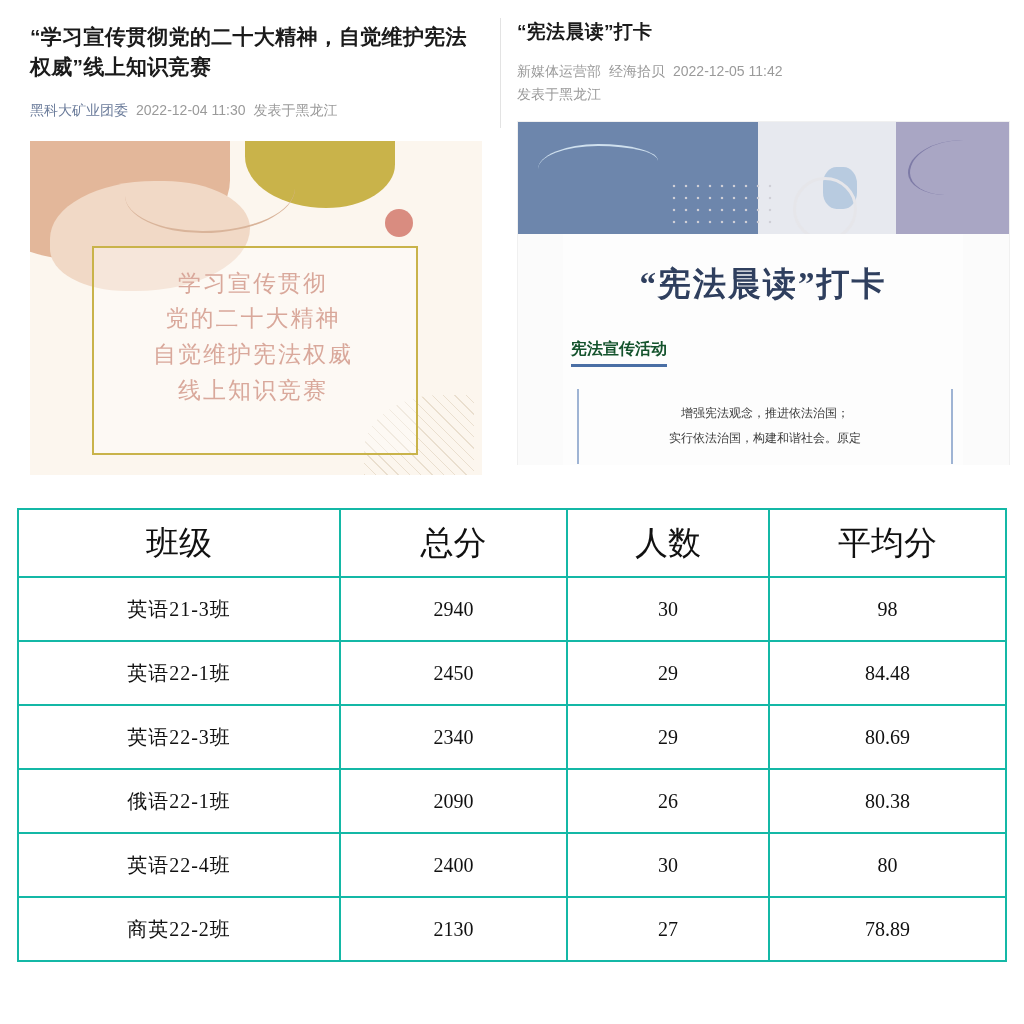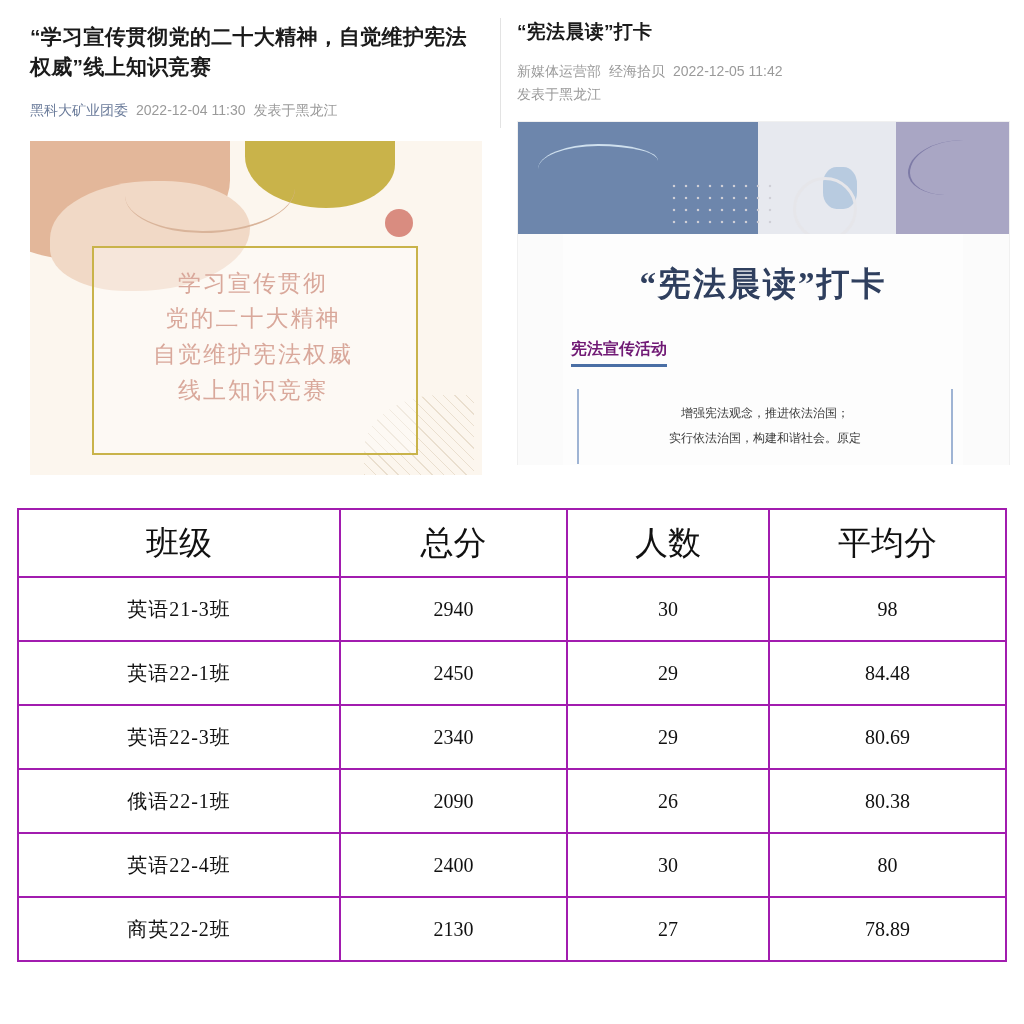--- a/index.html
+++ b/index.html
@@ -216,21 +216,21 @@
     font-size: 33px;
     color: #2f3f5e;
     letter-spacing: 2px;
     font-weight: bold;
     padding-top: 28px;
     font-family: "Liberation Serif", serif;
   }
   .hr-sub {
     margin: 32px 0 0 8px;
     font-size: 16px;
-    color: #701a75;
+    color: #14532d;
     font-weight: bold;
     display: inline-block;
     border-bottom: 3px solid #4a6fa5;
     padding-bottom: 4px;
   }
   .hr-quote {
     margin: 22px 10px 0 14px;
     border-left: 2px solid #9fb4d4;
     border-right: 2px solid #9fb4d4;
     padding: 12px 18px;
@@ -251,21 +251,21 @@
     overflow: hidden;
   }
   table.score {
     border-collapse: collapse;
     width: 990px;
     margin: 0 auto;
     table-layout: fixed;
     font-family: "Liberation Serif", serif;
   }
   table.score th, table.score td {
-    border: 2px solid #a21caf;
+    border: 2px solid #14b8a6;
     text-align: center;
     color: #111;
     font-weight: normal;
     height: 62px;
     padding: 0;
   }
   table.score th {
     font-size: 33px;
     height: 66px;
   }

